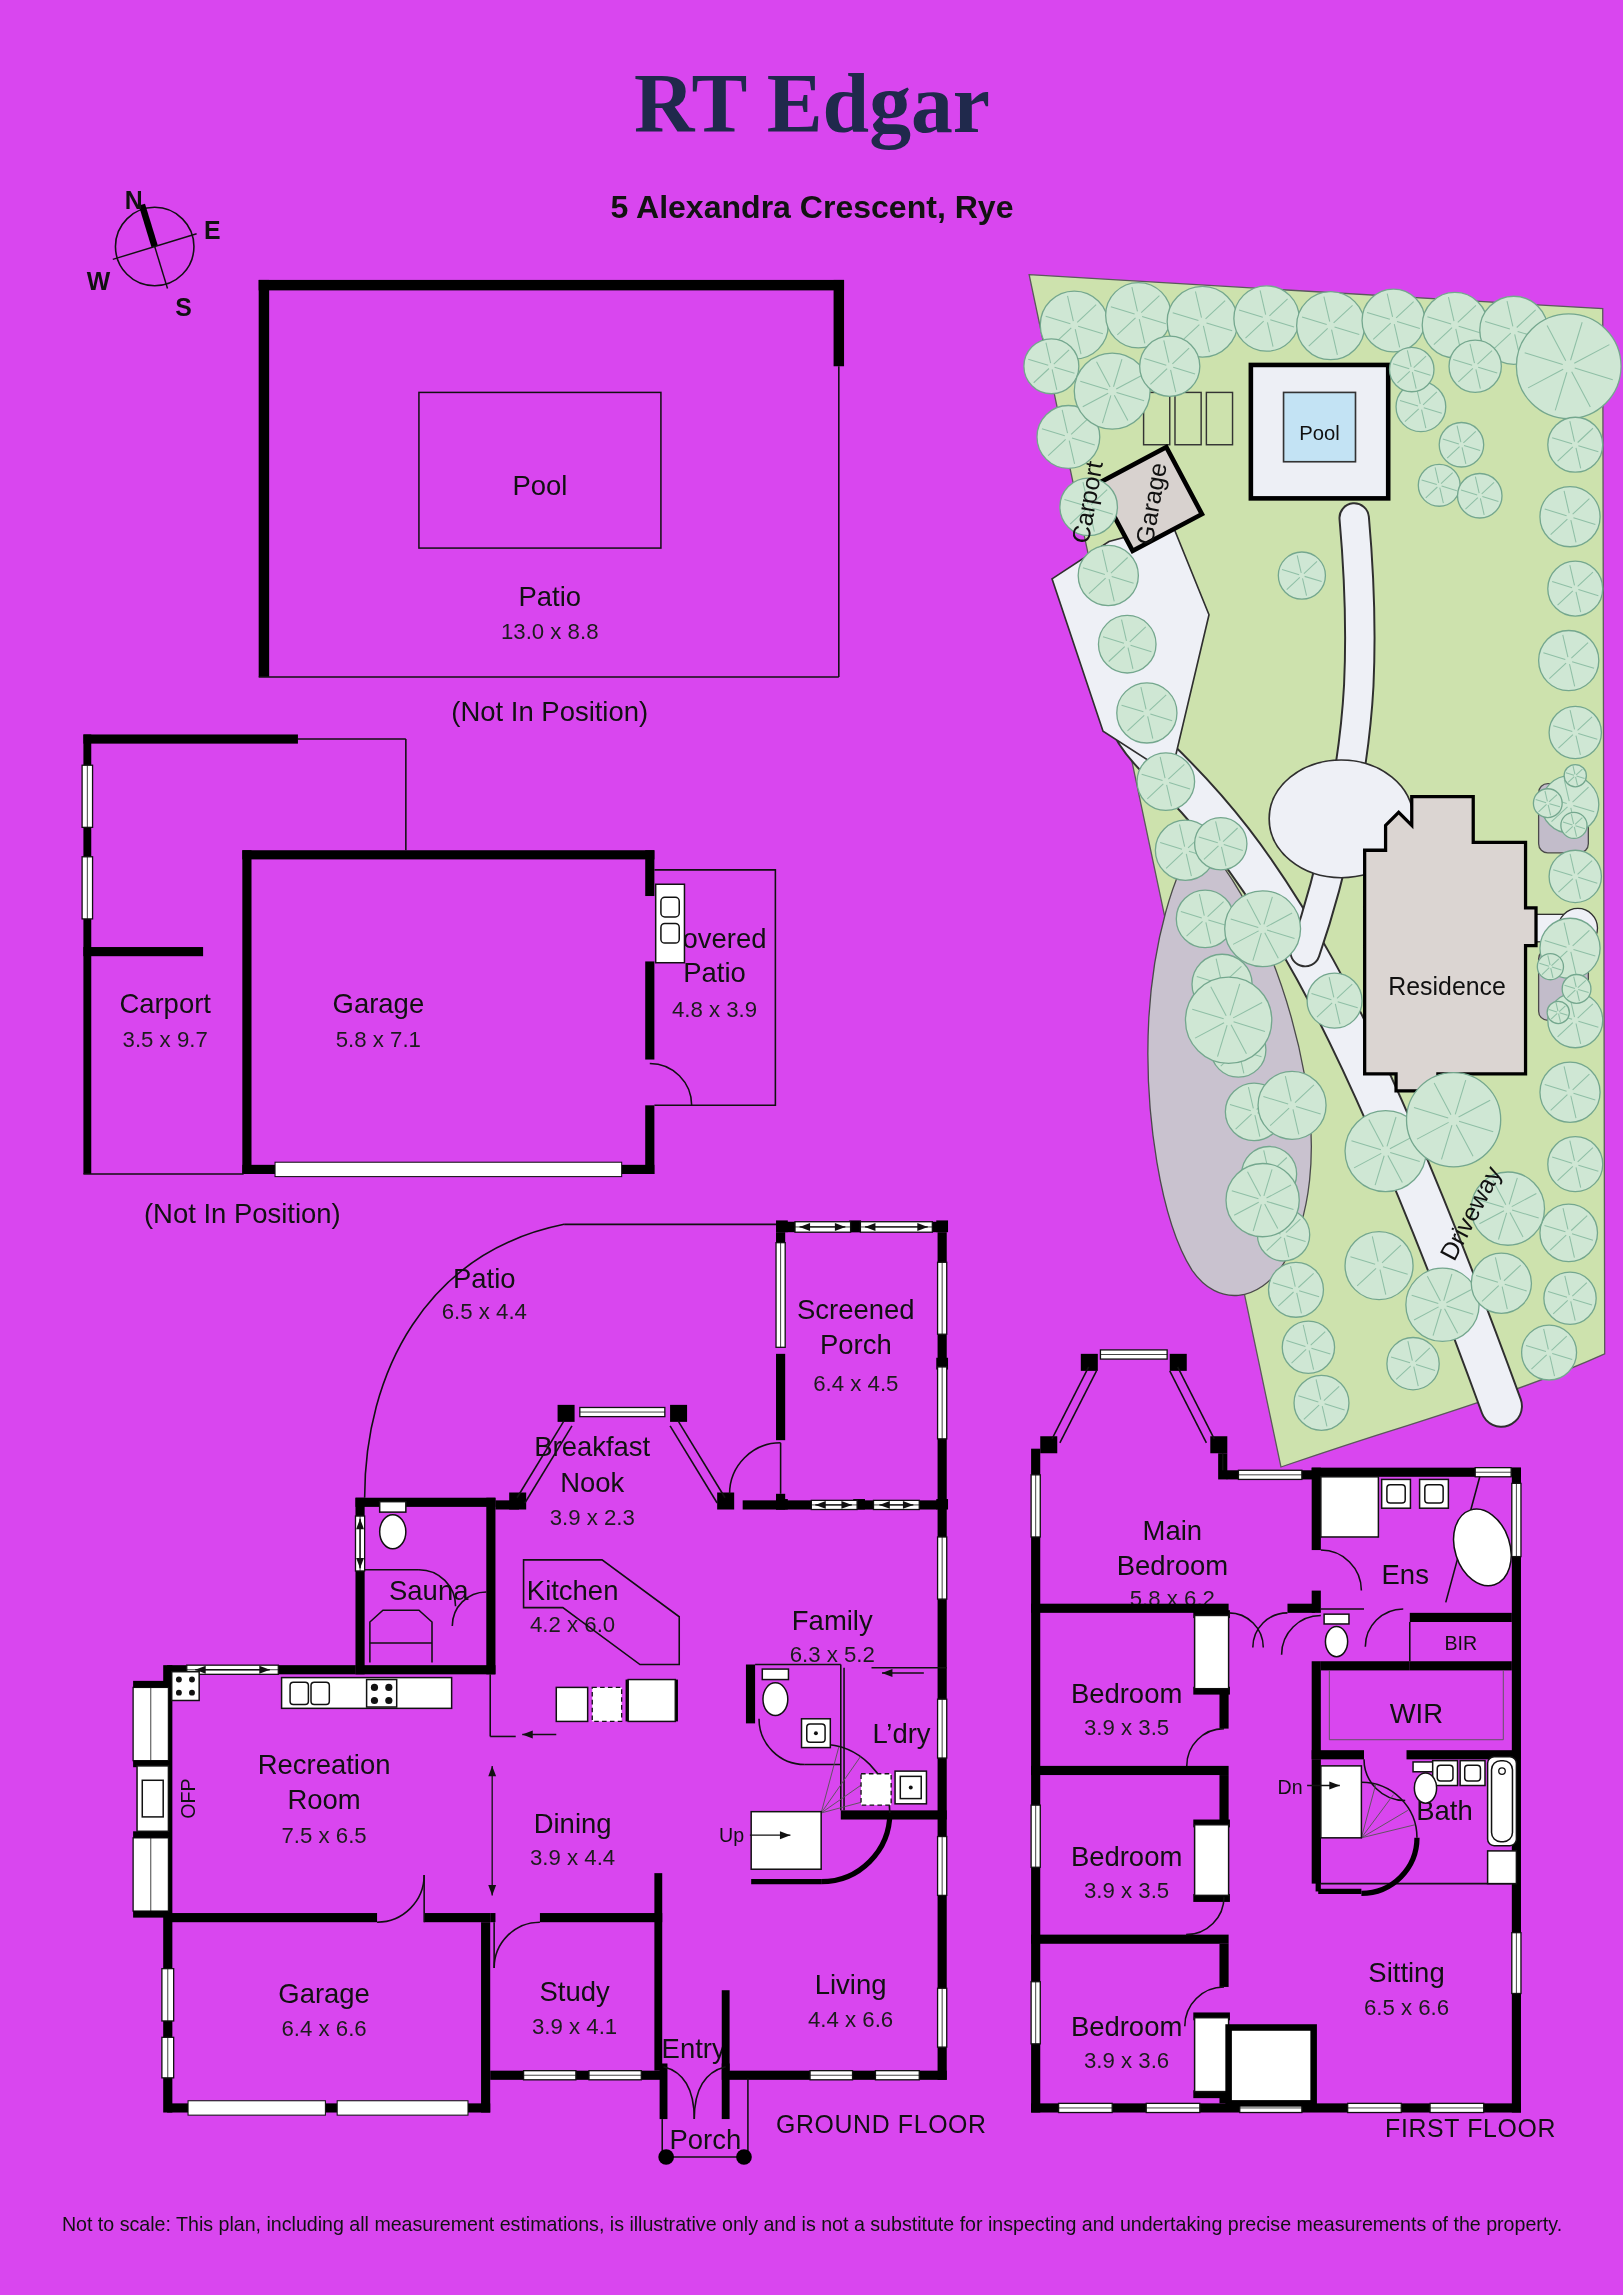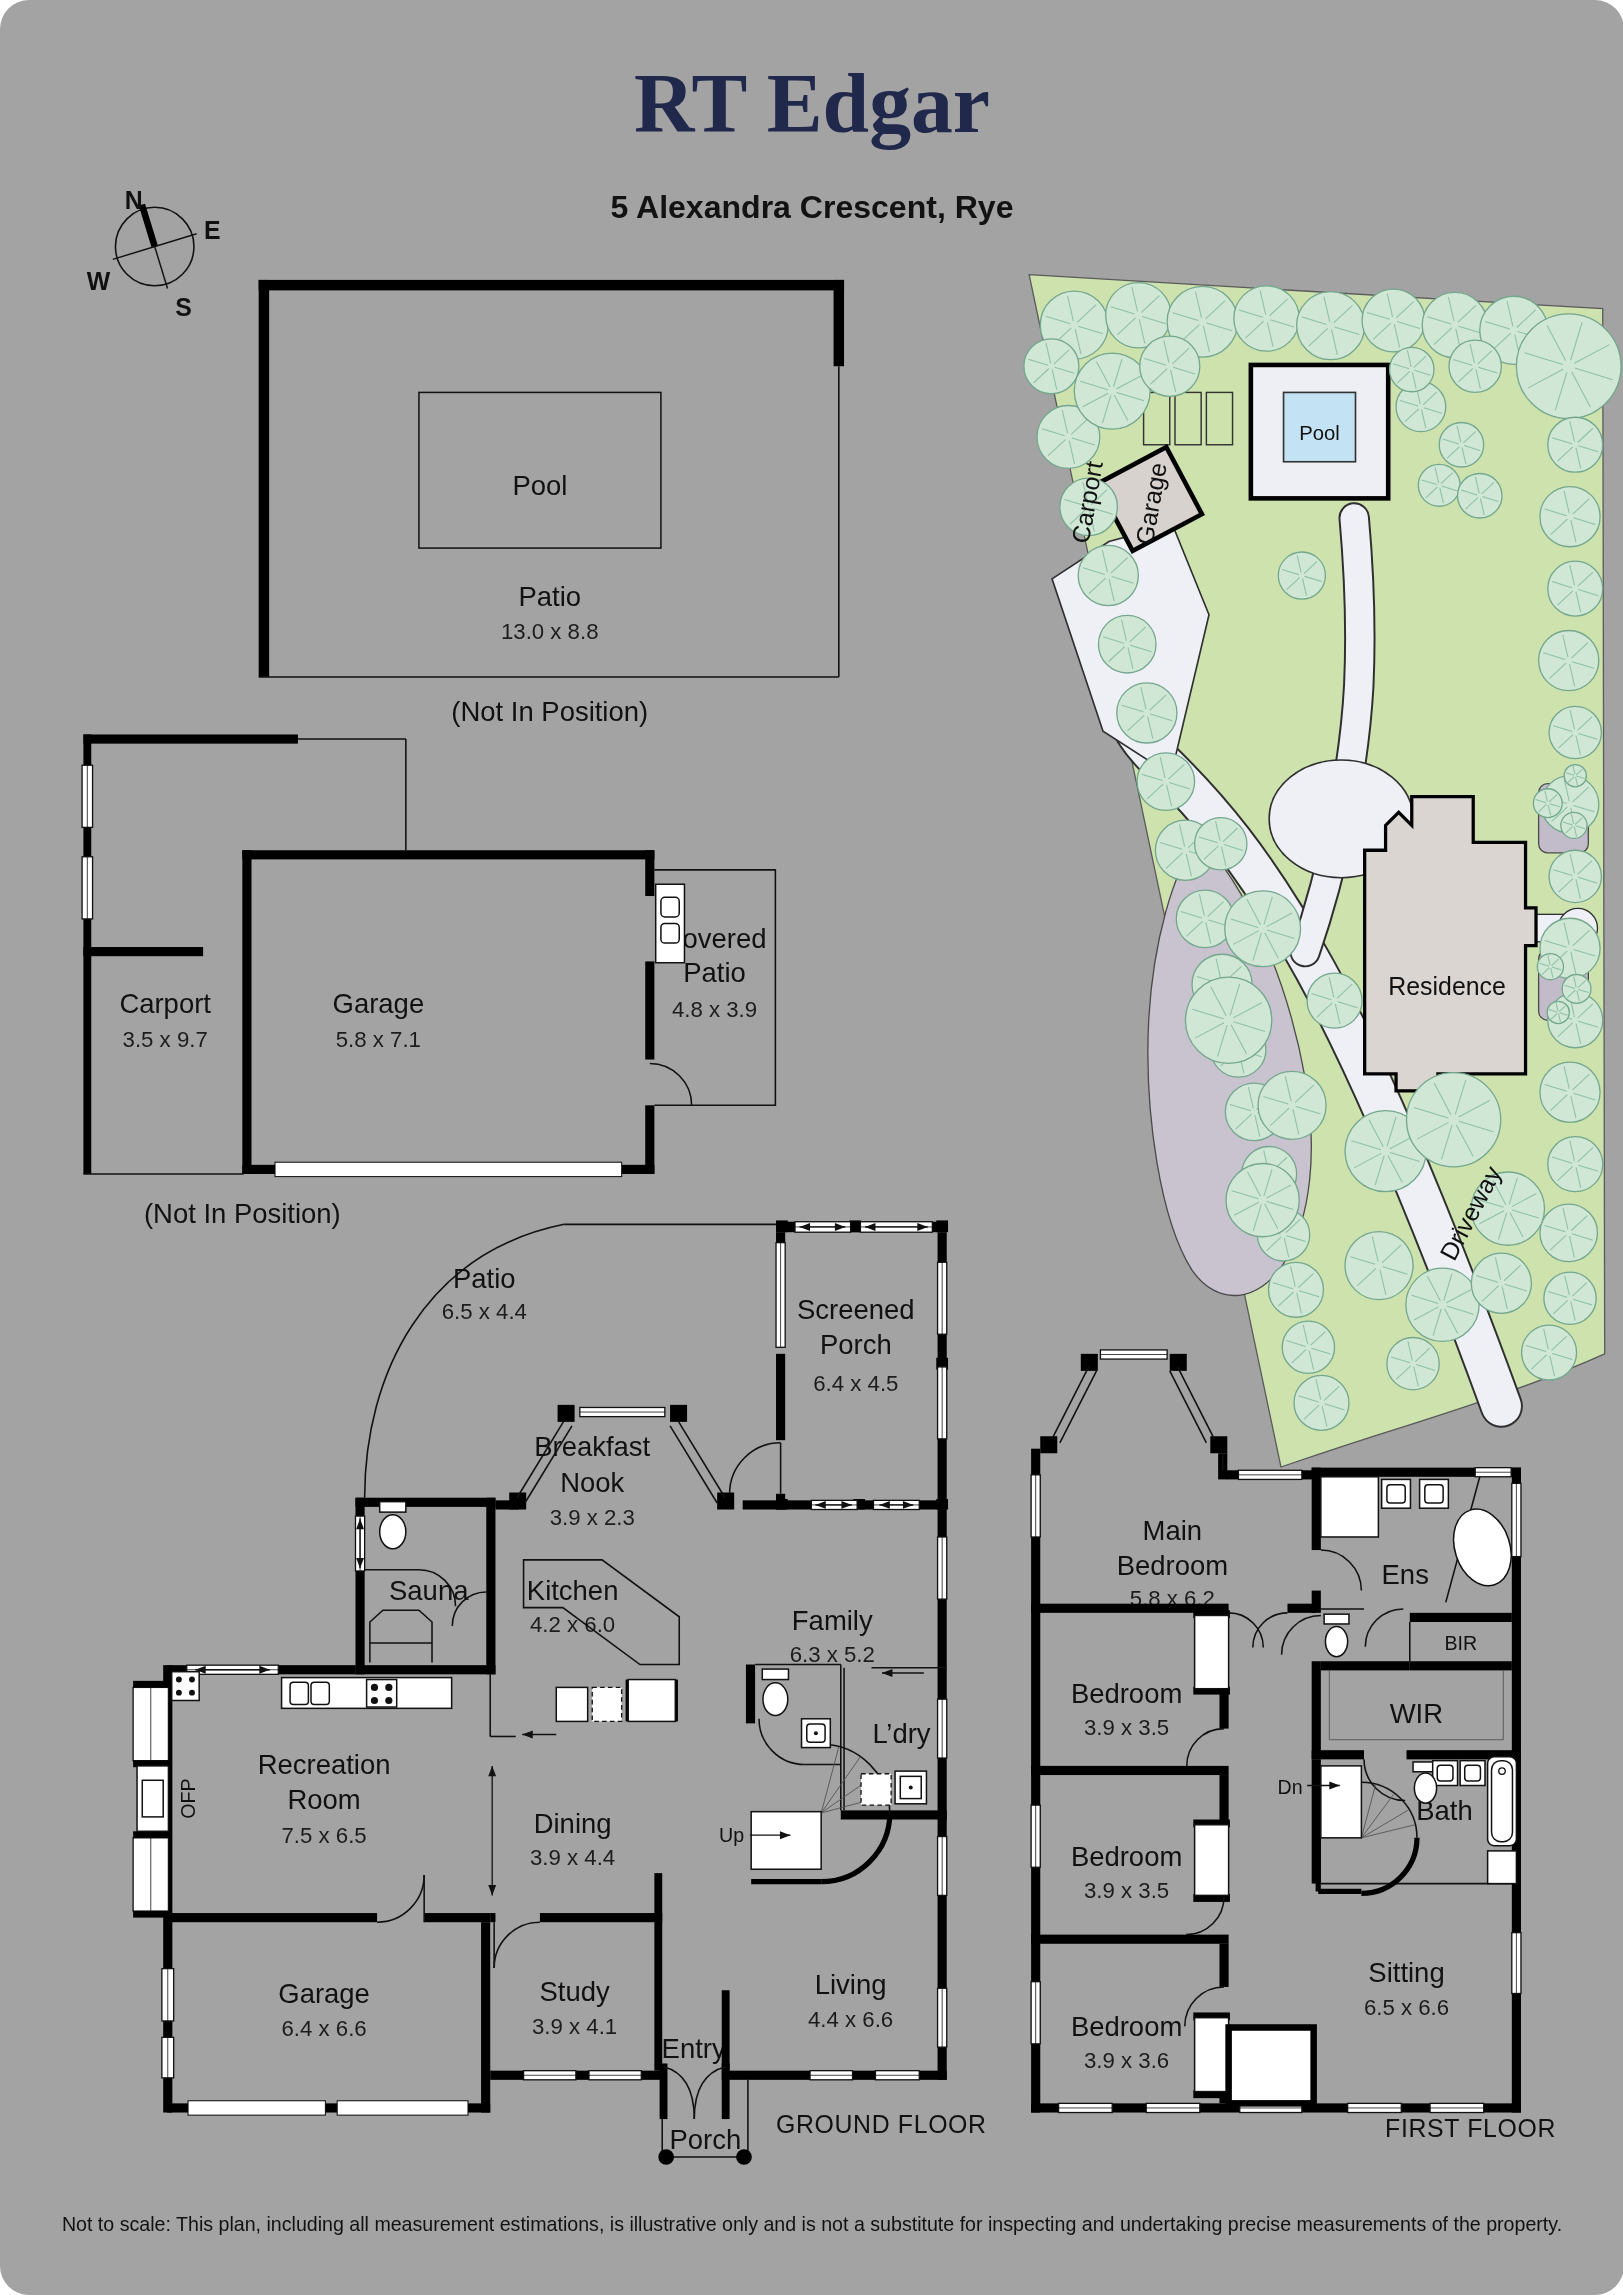--- a/index.html
+++ b/index.html
@@ -1,17 +1,17 @@
 <!DOCTYPE html>
 <html style="font-size:10.5px"><head>
 <meta charset="utf-8">
 <style>
   html,body{margin:0;padding:0;background:#fff;}
-  .page{position:relative;width:1624px;height:2295px;background:#a3a3a3;overflow:hidden;
-        font-family:"Liberation Sans", sans-serif;border-radius:29px;}
+  .page{position:relative;width:1624px;height:2295px;background:#d946ef;overflow:hidden;
+        font-family:"Liberation Sans", sans-serif;}
   svg{position:absolute;left:0;top:0;}
   svg text{font-family:"Liberation Sans", sans-serif;fill:#111;text-anchor:middle;dominant-baseline:central;}
   .brand{font-family:"Liberation Serif", serif;font-size:128px;font-weight:bold;fill:#20294c;}
   .addr{font-size:49px;font-weight:bold;fill:#121212;}
   .room{font-size:42px;}
   .dims{font-size:34px;fill:#1c1c1c;}
   .small{font-size:30px;}
   .tiny{font-size:26px;}
   .note{font-size:42px;}
   .big{font-size:38px;letter-spacing:1px;}

